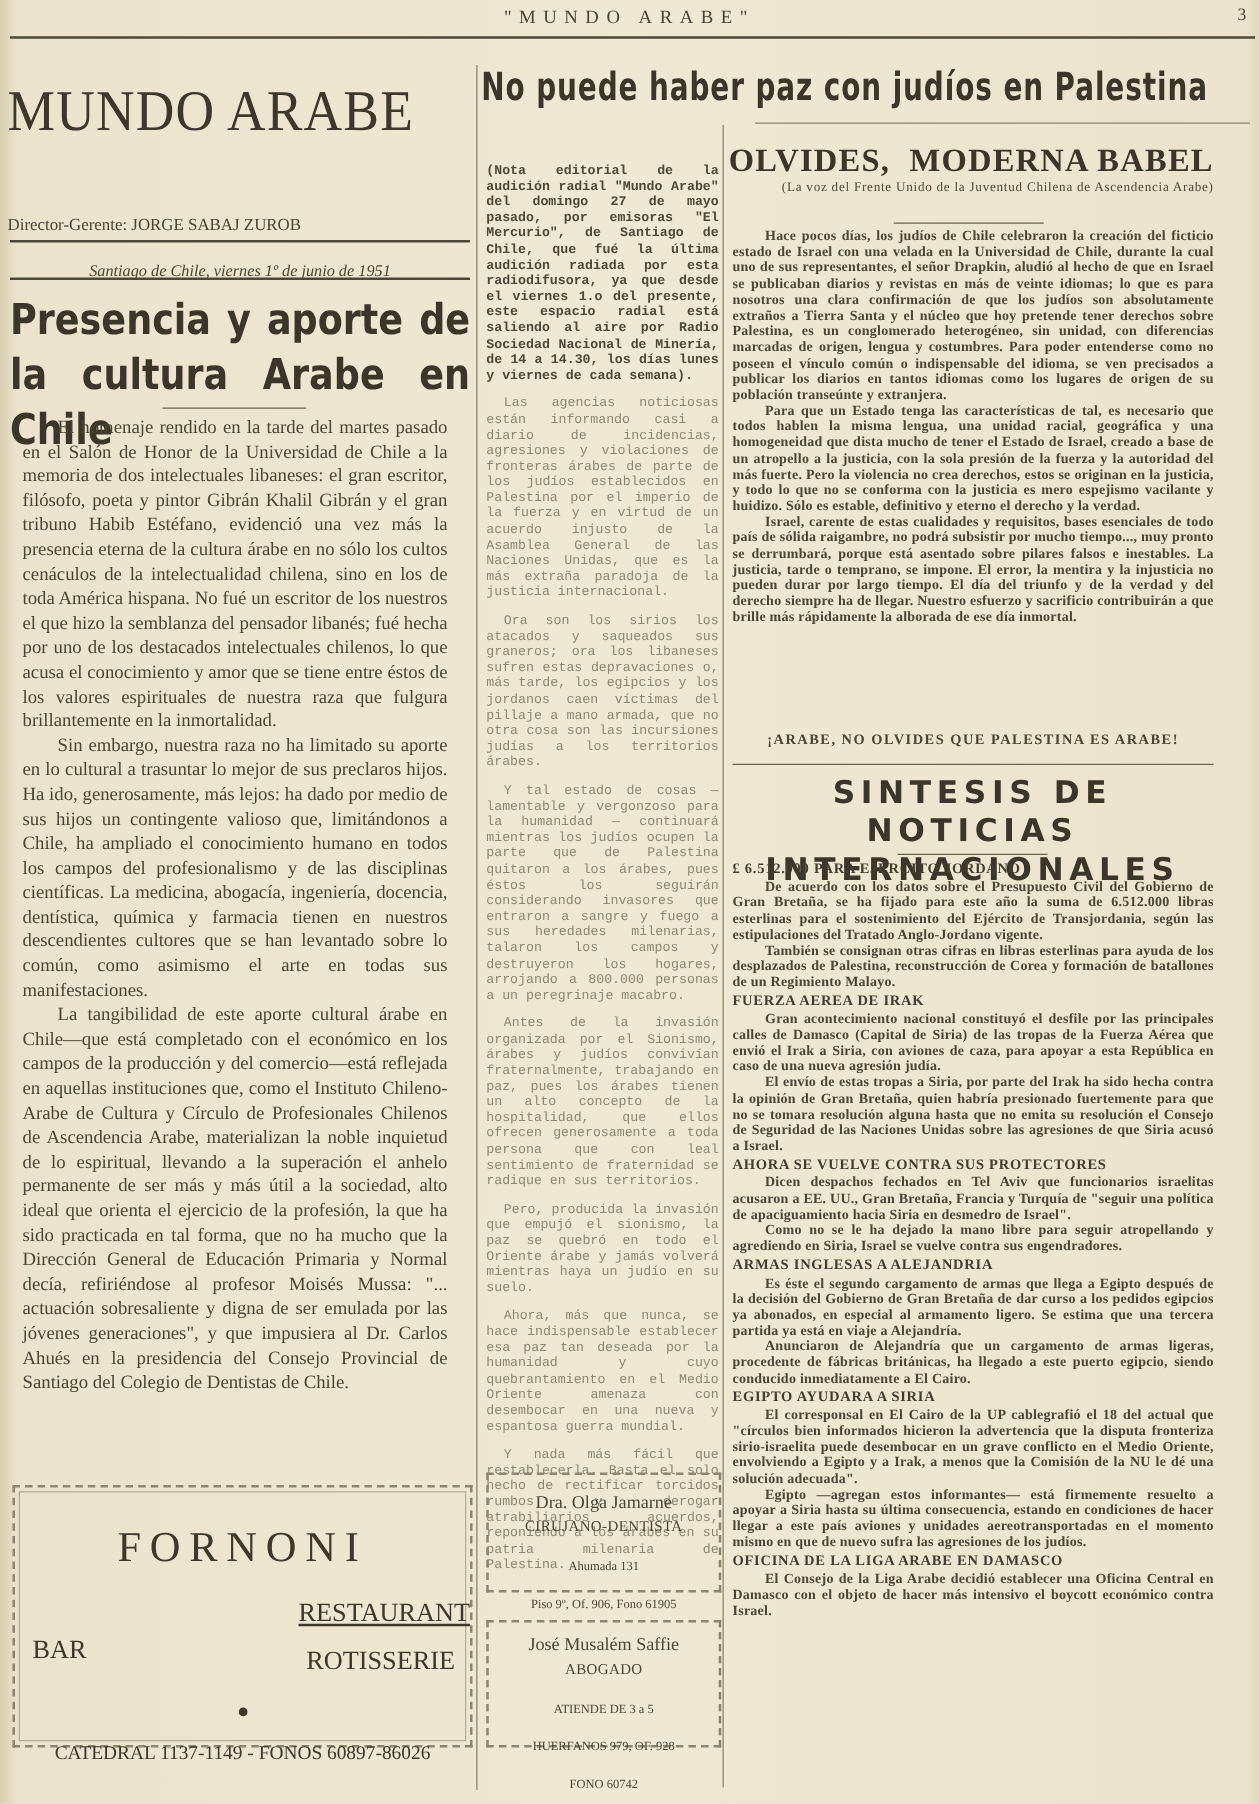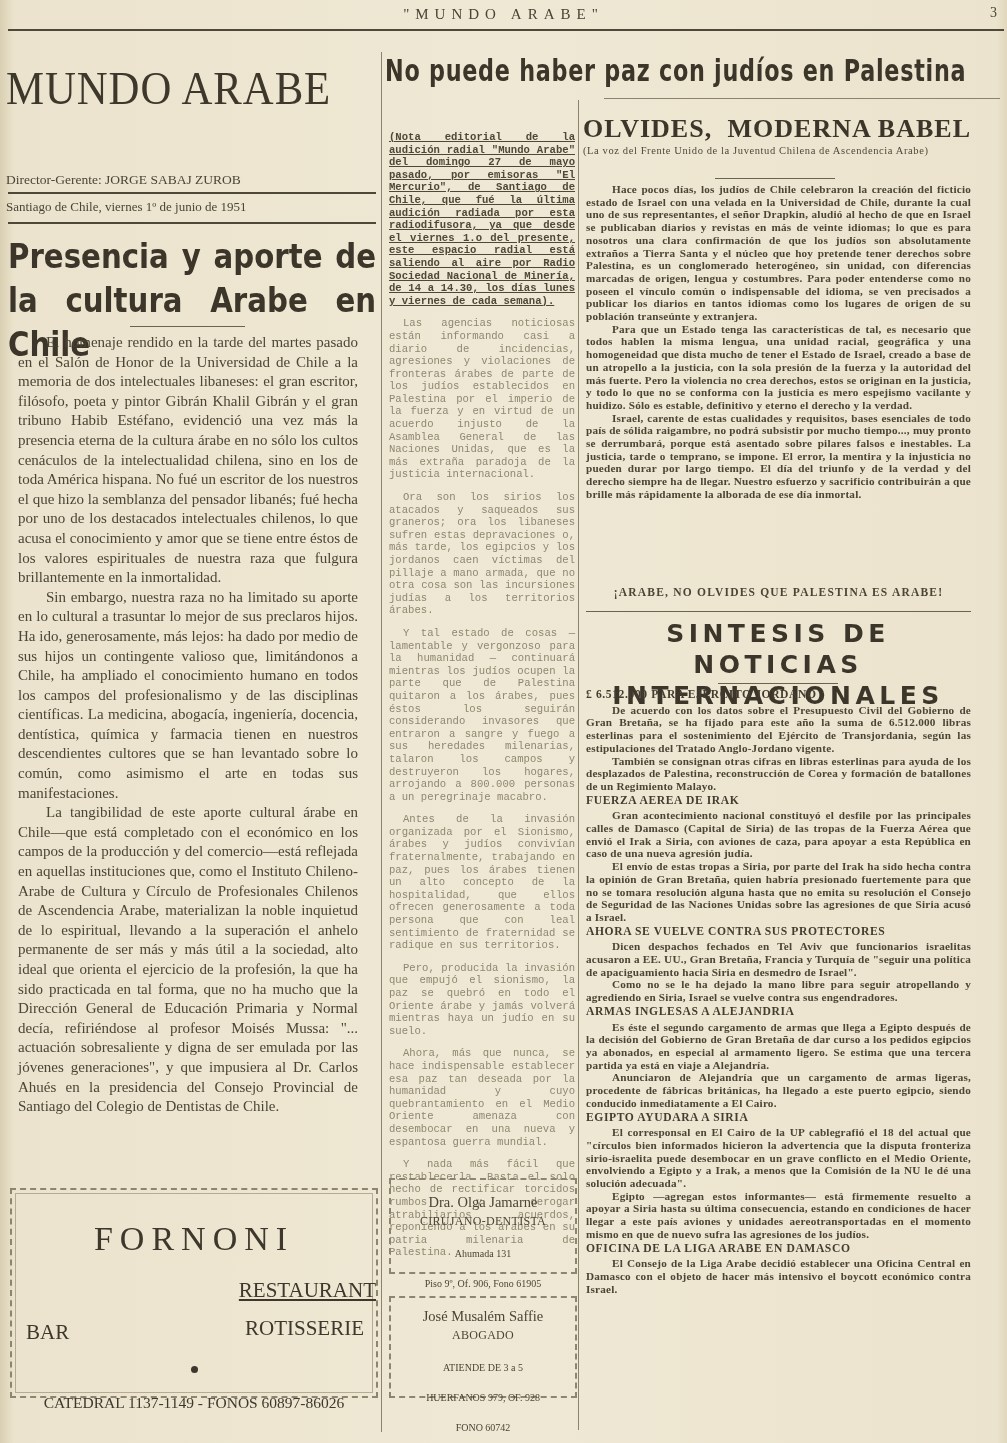--- a/index.html
+++ b/index.html
@@ -20,56 +20,56 @@
   .col-rule { position: absolute; width: 1px; background: #8b836c; }
 
   
   .masthead { position: absolute; left: 6px; top: 62px; font-size: 46px; letter-spacing: 1px;
     color: #3d372c; font-weight: normal; white-space: nowrap; transform: scaleX(0.93); transform-origin: left; }
   .admin { position: absolute; left: 6px; top: 124px; width: 372px; font-size: 13px; line-height: 16px;
     text-align: justify; color: #4b4536; }
   .admin .center { text-align: center; }
   .director { position: absolute; left: 6px; top: 172px; width: 372px; text-align: left; font-size: 13.5px; color: #4b4536; }
   .hrule { position: absolute; height: 2px; background: #4e4838; }
-  .dateline { position: absolute; left: 6px; top: 199px; width: 372px; font-size: 13px; color: #4b4536; }
+  .dateline { position: absolute; left: 6px; top: 209px; width: 372px; text-align: center; font-size: 13px; color: #4b4536; font-style: italic; }
   .left-headline { position: absolute; left: 8px; top: 234px; width: 368px;
     font-family: "DejaVu Sans", sans-serif; font-weight: bold; font-size: 34px; line-height: 44px;
     color: #3b352a; text-align: justify; text-align-last: justify; transform: scaleX(0.86); transform-origin: left;
     width: 428px; letter-spacing: 0px; }
   .short-rule { position: absolute; height: 1px; background: #6a6350; }
   .body-text { position: absolute; font-size: 15px; line-height: 19.6px; text-align: justify; color: #4b4535; }
   .body-text p { margin: 0; text-indent: 28px; }
   .ad-box { position: absolute; border: 2px dashed #8d8570; outline: 1px solid #b4ab92; outline-offset: -6px; }
   .fornoni-name { position: absolute; left: 0; width: 100%; top: 30px; text-align: center; font-size: 34px; letter-spacing: 7px; color: #3d372c; }
   .fornoni-sub { position: absolute; left: 0; width: 100%; top: 88px; text-align: right; font-size: 21px; color: #3d372c; text-decoration: underline; }
-  .fornoni-bar { position: absolute; left: 14px; top: 130px; font-size: 21px; color: #3d372c; }
+  .fornoni-bar { position: absolute; left: 14px; top: 117px; font-size: 21px; color: #3d372c; }
   .fornoni-rot { position: absolute; right: 12px; top: 126px; font-size: 21px; color: #3d372c; }
   .fornoni-dot { position: absolute; left: 50%; top: 176px; width: 7px; height: 7px; border-radius: 50%; background: #3d372c; margin-left: -3px; }
   .fornoni-addr { position: absolute; left: 0; width: 100%; top: 204px; text-align: center; font-size: 15.5px; color: #3d372c; }
 
   
   .banner { position: absolute; left: 385px; top: 52px; width: 620px; white-space: nowrap;
     font-family: "DejaVu Sans", sans-serif; font-weight: bold; font-size: 31px; color: #3b352a;
     transform: scaleX(0.72); transform-origin: left; letter-spacing: 1px; }
 
   
   .mid-text { position: absolute; left: 389px; width: 186px; font-family: "Liberation Mono", "DejaVu Sans Mono", monospace;
     font-size: 10.6px; line-height: 12.6px; text-align: justify; }
   .mid-text p { margin: 0 0 10px 0; text-indent: 14px; }
-  .mid-note { color: #4e4838; font-weight: bold; text-decoration: underline; }
+  .mid-note { color: #4e4838; font-weight: bold; }
   .mid-faded { color: #8f876f; }
   .small-ad { position: absolute; left: 389px; width: 184px; border: 2px dashed #8d8570; text-align: center; color: #4b4536; }
   .small-ad .l1 { font-size: 14.5px; margin-top: 14px; }
   .small-ad .l2 { font-size: 12px; margin-top: 3px; letter-spacing: 0.3px; }
   .small-ad .l3 { font-size: 10px; margin-top: 19px; }
 
   
   .israel-title { position: absolute; left: 583px; top: 114px; width: 388px; font-family: "Liberation Serif", serif; font-weight: bold;
     font-size: 26px; color: #3b352a; display: flex; justify-content: space-between; letter-spacing: 1px; }
-  .israel-sub { position: absolute; left: 583px; top: 143px; width: 388px; text-align: left; font-size: 10.5px; line-height: 15px; color: #4e4838; letter-spacing: 0.6px; font-family: Liberation Serif, serif; }
+  .israel-sub { position: absolute; left: 583px; top: 143px; width: 388px; text-align: right; font-size: 10.5px; line-height: 15px; color: #4e4838; letter-spacing: 0.6px; font-family: Liberation Serif, serif; }
   .right-text { position: absolute; left: 586px; width: 385px; font-family: "Liberation Serif", serif; font-weight: bold;
     font-size: 11.2px; line-height: 12.7px; text-align: justify; color: #4b4535; letter-spacing: 0.2px; }
   .right-text p { margin: 0; text-indent: 26px; }
   .right-text h4 { margin: 2px 0 2px 0; font-size: 11.6px; letter-spacing: 0.6px; font-weight: bold; color: #433d31; }
   .slogan { position: absolute; left: 586px; top: 586px; width: 385px; text-align: center; font-weight: bold; font-size: 11.5px; letter-spacing: 1.2px; color: #4b4535; }
   .sintesis { position: absolute; left: 583px; top: 618px; width: 390px; text-align: center;
     font-family: "DejaVu Sans", sans-serif; font-weight: bold; font-size: 25px; line-height: 31px; letter-spacing: 4.5px; color: #3b352a; }
 </style>
 </head>
 <body>

